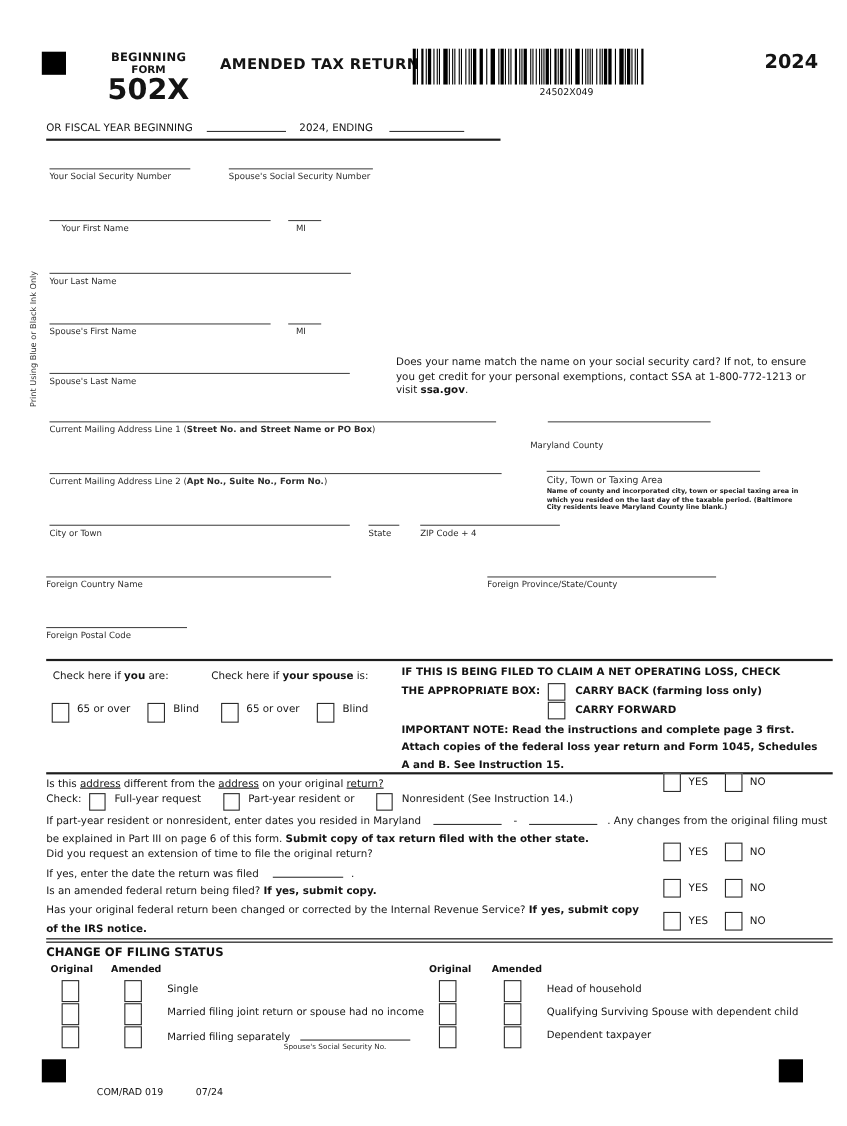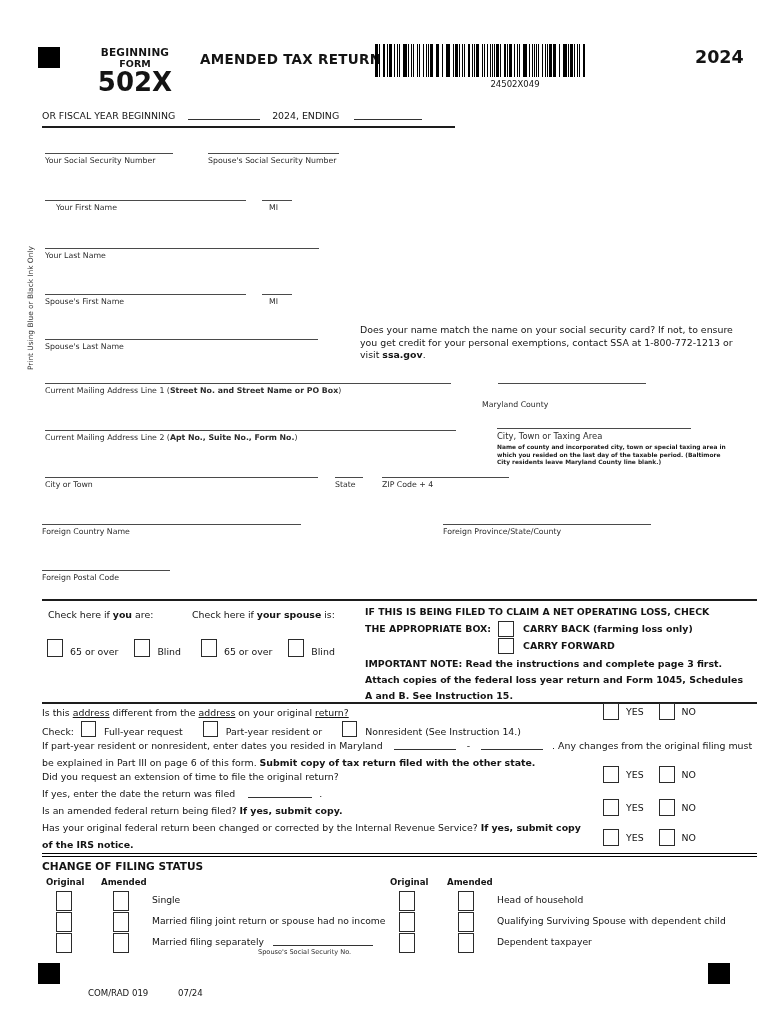--- a/index.html
+++ b/index.html
@@ -13,21 +13,21 @@
   .u { text-decoration:underline; }
   .nowrap { white-space:nowrap; }
   .sq { position:absolute; width:22px; height:21px; background:#000; }
   .fline { position:absolute; height:0; border-bottom:1.2px solid #4a4a4a; }
   .flabel { position:absolute; font-size:7.8px; color:#2b2b2b; white-space:nowrap; }
   .body { font-size:9.4px; }
   .blank { display:inline-block; border-bottom:1px solid #333; height:10px; vertical-align:-1px; }
   .cbx { display:inline-block; width:15px; height:16px; border:1.6px solid #2b2b2b; background:#fff; flex:none; }
   .rule { position:absolute; background:#1d1d1d; }
   .dblrule { position:absolute; height:4px; border-top:1.3px solid #000; border-bottom:1.8px solid #000; }
-  .flexrow { display:flex; align-items:flex-end; }
+  .flexrow { display:flex; align-items:flex-start; }
   .yesno { position:absolute; display:flex; align-items:center; font-size:9.4px; }
   .yesno .cbx { width:16px; height:17px; }
   .yn-gap1 { margin-left:7px; }
   .yn-gap2 { margin-left:15px; }
   .fs-cbx { position:absolute; width:16px; height:20px; border:1.6px solid #2b2b2b; background:#fff; }
   .fs-head { position:absolute; font-weight:bold; font-size:8.6px; }
   .fs-label { position:absolute; font-size:9.2px; white-space:nowrap; }
   .qline { position:absolute; font-size:9.4px; white-space:nowrap; }
   .smallnote { position:absolute; font-size:5.9px; font-weight:bold; color:#1c1c1c; line-height:1.3; }
 </style>

